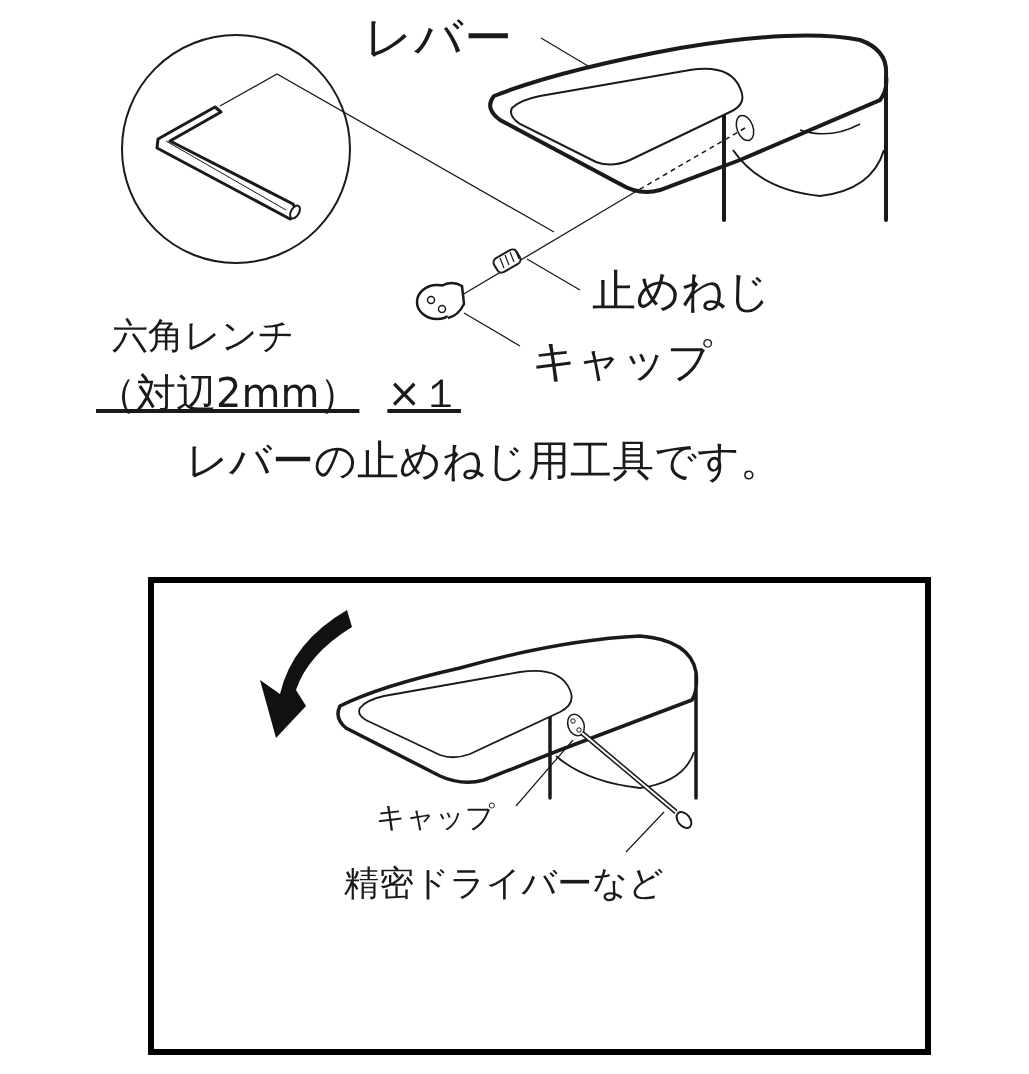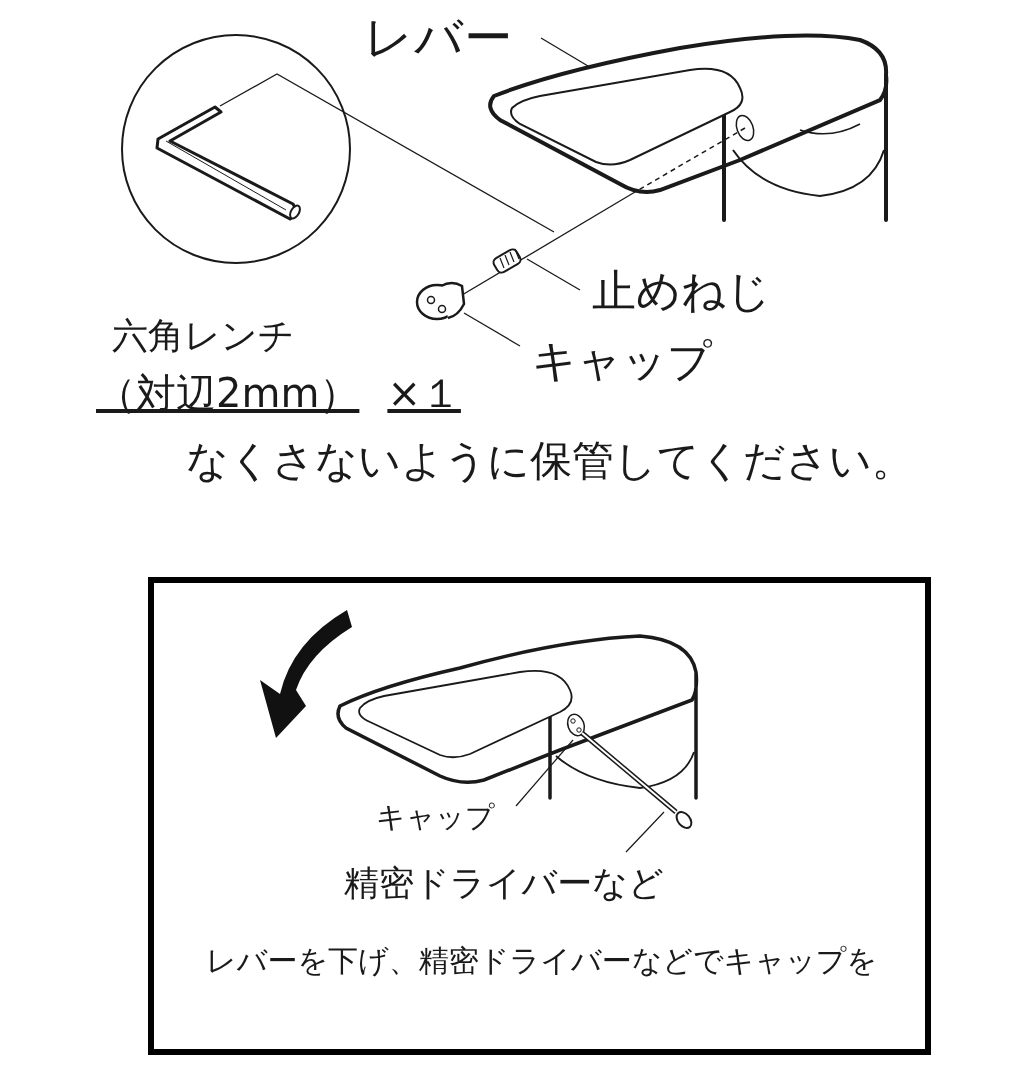--- a/index.html
+++ b/index.html
@@ -68,21 +68,21 @@
 
 <div class="abs lbl-lever">レバー</div>
 <div class="abs lbl-screw">止めねじ</div>
 <div class="abs lbl-cap">キャップ</div>
 <div class="abs lbl-wrench">六角レンチ</div>
 <div class="abs lbl-spec">
   <span>（対辺2mm）</span><span class="lbl-qty">×１</span>
 </div>
 
 <div class="abs note">
-  <div>なくさないように保管してください。</div>
+  <div>レバーの止めねじ用工具です。</div>
 </div>
 
 <div class="box"></div>
 
 <svg class="diagram" width="1029" height="1074" viewBox="0 0 1029 1074" style="pointer-events:none">
 
   <path d="M347 610 L352 627 Q308 654 296 690 L306 706 L276 738 L260 680 L280 694 Q292 642 347 610 Z" fill="#111"></path>
 
   <g>
     <path d="M340 706 Q380 686 460 668 Q560 640 640 636 Q690 640 696 672
@@ -103,14 +103,13 @@
   </g>
 
   <line x1="573" y1="740" x2="516" y2="806" stroke="#1a1a1a" stroke-width="1.2"></line>
   <line x1="664" y1="812" x2="626" y2="852" stroke="#1a1a1a" stroke-width="1.2"></line>
 </svg>
 
 <div class="abs lbl-cap2">キャップ</div>
 <div class="abs lbl-driver">精密ドライバーなど</div>
 
 <div class="abs instr">
-  <div>レバーを下げ、精密ドライバーなどでキャップを</div>
 </div>
 
 </body></html>

